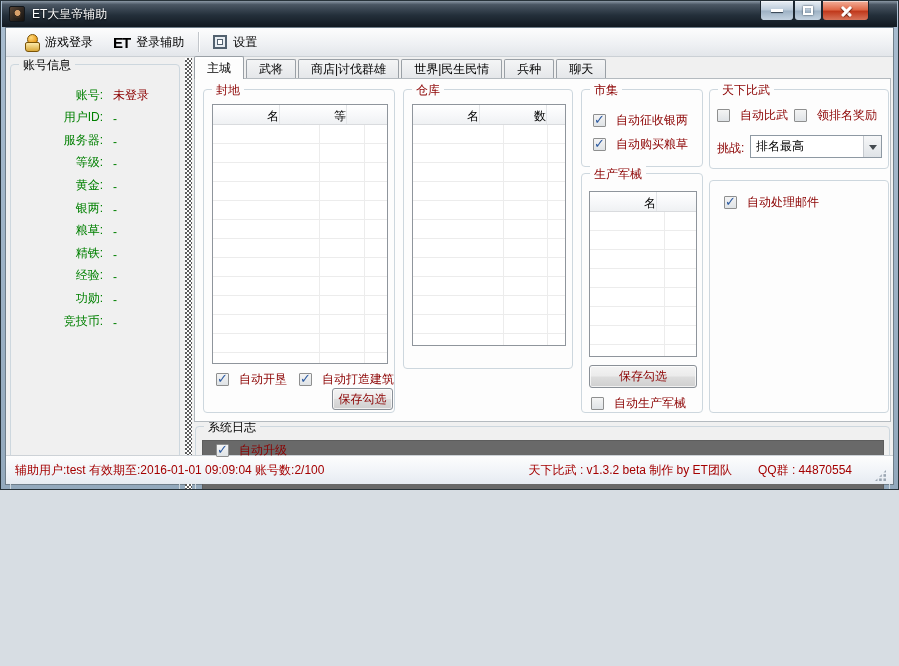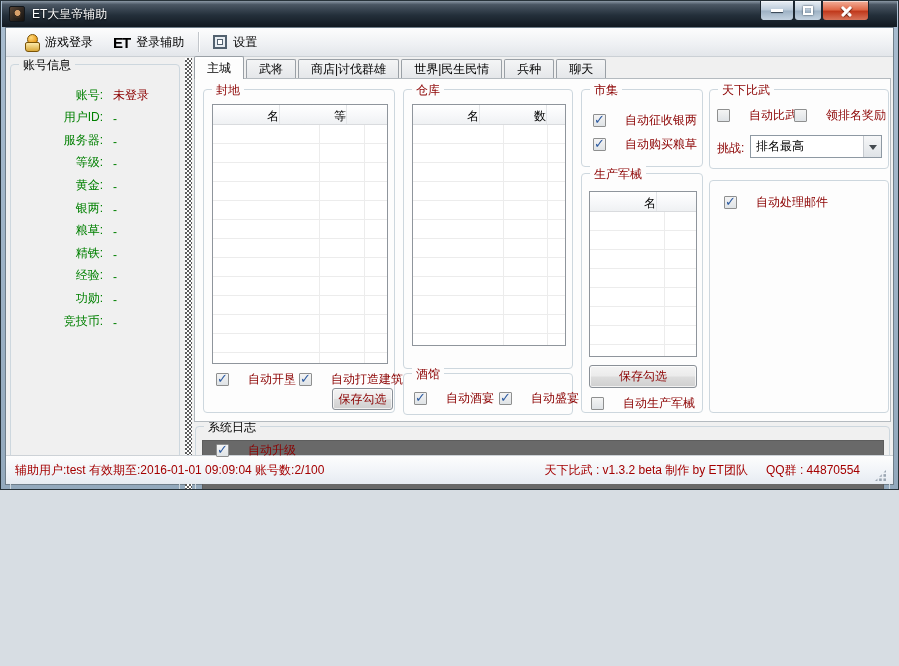--- a/index.html
+++ b/index.html
@@ -68,41 +68,41 @@
               border:1px solid #b4babf; z-index:2; }
   
   .lv { position:absolute; border:1px solid #8f959c; background:#fff; overflow:hidden; }
   .lv-head { display:flex; height:20px; background:linear-gradient(#ffffff,#f6f7f9 60%,#eff1f3);
              border-bottom:1px solid #d9dbde; }
   .lv-col { padding:3px 0 0 6px; border-right:1px solid #e3e5e8; color:#000;margin-left:48px; }
   .lv-body { position:absolute; left:0; right:0; top:20px; bottom:0;
              background:repeating-linear-gradient(to bottom,#ffffff 0 18px,#ececec 18px 19px); }
   .lv-sep { position:absolute; top:20px; bottom:0; width:1px; background:#ececec; }
   
-  .cbrow { position:absolute; display:flex; align-items:center; gap:19px; cursor:default; }
+  .cbrow { position:absolute; display:flex; align-items:center; gap:10px; cursor:default; }
   .cb { width:13px; height:13px; border:1px solid #8e8f8f; border-radius:1px;
         background:linear-gradient(#f4f4f4,#dfe3e6); position:relative; flex:none; }
   .cb[data-checked="true"]::after { content:"✓"; position:absolute; left:0px; top:-3px; font-size:13px;
         font-weight:bold; color:#2c5aa0; }
   .cb-label { color:#8b0000; white-space:nowrap; }
   
   .btn { border:1px solid #8a9097; border-radius:3px; color:#8b0000; text-align:center;
          background:linear-gradient(#f4f4f4,#ebebeb 48%,#dddddd 52%,#cfcfcf);
          box-shadow:inset 0 0 0 1px rgba(255,255,255,.7); display:flex; align-items:center; justify-content:center; cursor:default; }
   
   .combo { position:absolute; height:23px; border:1px solid #8e99a3; background:#fff; display:flex; align-items:center; }
   .combo-value { flex:1; padding-left:5px; color:#000; }
   .combo-arrow { width:18px; height:100%; border-left:1px solid #c6cacf;
                  background:linear-gradient(#f6f7f8,#dfe3e7); display:flex; align-items:center; justify-content:center; }
   .combo-arrow::after { content:""; border:4px solid transparent; border-top:5px solid #444a50; margin-top:5px; }
   
   .logbox { position:absolute; left:6px; right:5px; top:13px; bottom:5px; background:#696969; border:1px solid #5d5d5d; }
   
   .statusbar { position:absolute; left:0; right:0; bottom:0; height:29px; display:flex; align-items:center;
-               background:linear-gradient(#fdfdfd,#f1f4f8 55%,#e6ebf2); border-top:1px solid #cdd2d7; padding:0 6px 0 9px; }
+               background:linear-gradient(#fdfdfd,#f1f4f8 55%,#e6ebf2); border-top:1px solid #cdd2d7; padding:0 6px 0 9px;gap:8px; }
   .status-left { color:#a40000; }
   .status-version { margin-left:auto; color:#a40000; }
   .status-qq { margin-left:18px; margin-right:14px; color:#a40000; }
   .grip { width:13px; height:13px; align-self:flex-end; margin-bottom:2px;
           background-image:radial-gradient(circle,#9aa5b1 1.2px,transparent 1.6px);
           background-size:4.3px 4.3px; clip-path:polygon(100% 0,100% 100%,0 100%); }
 </style>
 </head>
 <body>
 
@@ -239,31 +239,20 @@
             <div class="lv-col" style="width:90px;">名称</div>
             <div class="lv-col" style="width:44px;">数量</div>
             <div class="lv-col" style="flex:1;border-right:none;"></div>
           </div>
           <div class="lv-body"></div>
           <div class="lv-sep" style="left:90px;"></div>
           <div class="lv-sep" style="left:134px;"></div>
         </div>
       </div>
 
-      <div class="groupbox" style="left:208px;top:294px;width:170px;height:42px;">
-        <div class="gb-caption">酒馆</div>
-        <div class="cbrow" style="left:10px;top:16px;">
-          <span class="cb" data-checked="true"></span>
-          <span class="cb-label">自动酒宴</span>
-        </div>
-        <div class="cbrow" style="left:95px;top:16px;">
-          <span class="cb" data-checked="true"></span>
-          <span class="cb-label">自动盛宴</span>
-        </div>
-      </div>
 
       <div class="groupbox" style="left:386px;top:10px;width:122px;height:78px;">
         <div class="gb-caption">市集</div>
         <div class="cbrow" style="left:11px;top:22px;">
           <span class="cb" data-checked="true"></span>
           <span class="cb-label">自动征收银两</span>
         </div>
         <div class="cbrow" style="left:11px;top:46px;">
           <span class="cb" data-checked="true"></span>
           <span class="cb-label">自动购买粮草</span>

